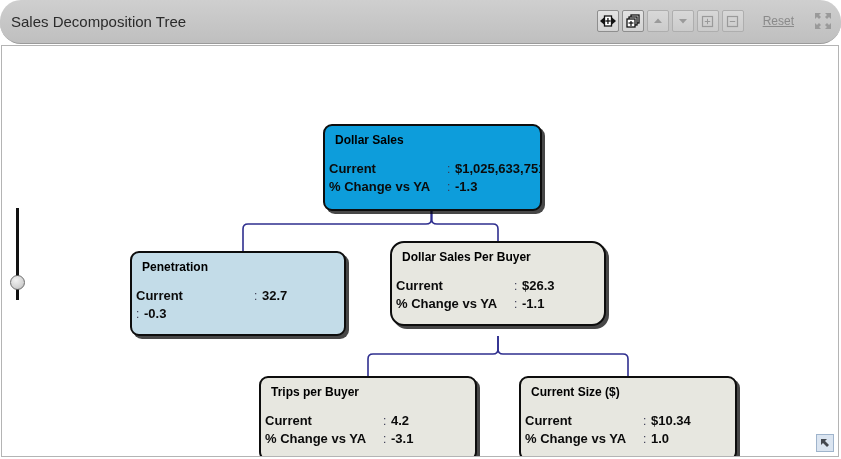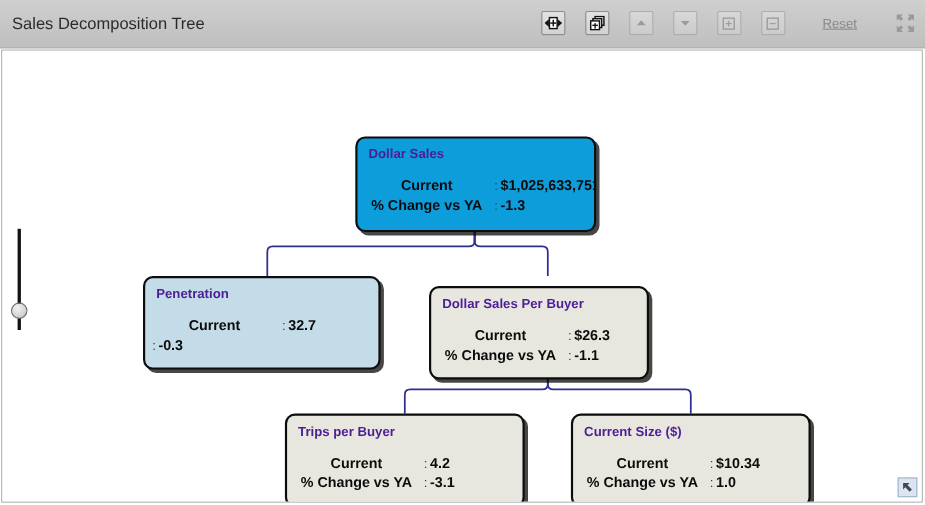--- a/index.html
+++ b/index.html
@@ -18,36 +18,37 @@
 
   
   .titlebar {
     position: absolute;
     left: 0; top: 0;
     width: 841px; height: 44px;
     background: #c9c9c9;
     background: linear-gradient(to bottom, #cfcfcf 0%, #c6c6c6 55%, #bfbfbf 100%);
     border-bottom: 1px solid #9a9a9a;
     box-sizing: border-box;
+    border-radius: 21px;
   }
   .title-text {
     position: absolute;
     left: 11px; top: 13px;
     font-size: 15px;
     color: #2b2b2b;
     white-space: nowrap;
   }
 
   
   .toolbar {
     position: absolute;
     right: 8px; top: 10px;
     display: flex;
     align-items: center;
-    gap: 18px;
+    gap: 3px;
   }
   .tbtn {
     width: 22px; height: 22px;
     border: 1px solid #8e8e8e;
     border-radius: 2px;
     background: linear-gradient(to bottom, #e3e3e3 0%, #d2d2d2 100%);
     display: flex;
     align-items: center;
     justify-content: center;
     box-sizing: border-box;
@@ -124,34 +125,33 @@
     border-radius: 9px;
     box-sizing: border-box;
     box-shadow: 3px 3px 0 rgba(0,0,0,0.72);
     overflow: hidden;
   }
   .node-title {
     position: absolute;
     left: 10px; top: 7px;
     font-size: 12px;
     font-weight: 600;
-    color: #4c1d95;
+    color: #000000;
     white-space: nowrap;
   }
   .node-rows {
     position: absolute;
     left: 4px; top: 35px;
     right: 4px;
   }
   .node-row {
     display: flex;
     align-items: baseline;
     height: 18px;
     white-space: nowrap;
-    text-align: center;
   }
   .row-label {
     font-size: 13px;
     font-weight: bold;
     color: #0b0b0b;
     width: 118px;
     flex: 0 0 118px;
   }
   .row-sep {
     font-size: 12px;
@@ -303,21 +303,21 @@
           <span class="row-sep">:</span>
           <span class="row-value">32.7</span>
         </div>
         <div class="node-row">
           <span class="row-sep">:</span>
           <span class="row-value">-0.3</span>
         </div>
       </div>
     </div>
 
-    <div class="node fill-grey" style="left:388px; top:214px; width:200px; height:85px;">
+    <div class="node fill-grey" style="left:388px; top:195px; width:216px; height:85px;border-radius:14px;">
       <div class="node-title">Dollar Sales Per Buyer</div>
       <div class="node-rows">
         <div class="node-row">
           <span class="row-label">Current</span>
           <span class="row-sep">:</span>
           <span class="row-value">$26.3</span>
         </div>
         <div class="node-row">
           <span class="row-label">% Change vs YA</span>
           <span class="row-sep">:</span>

